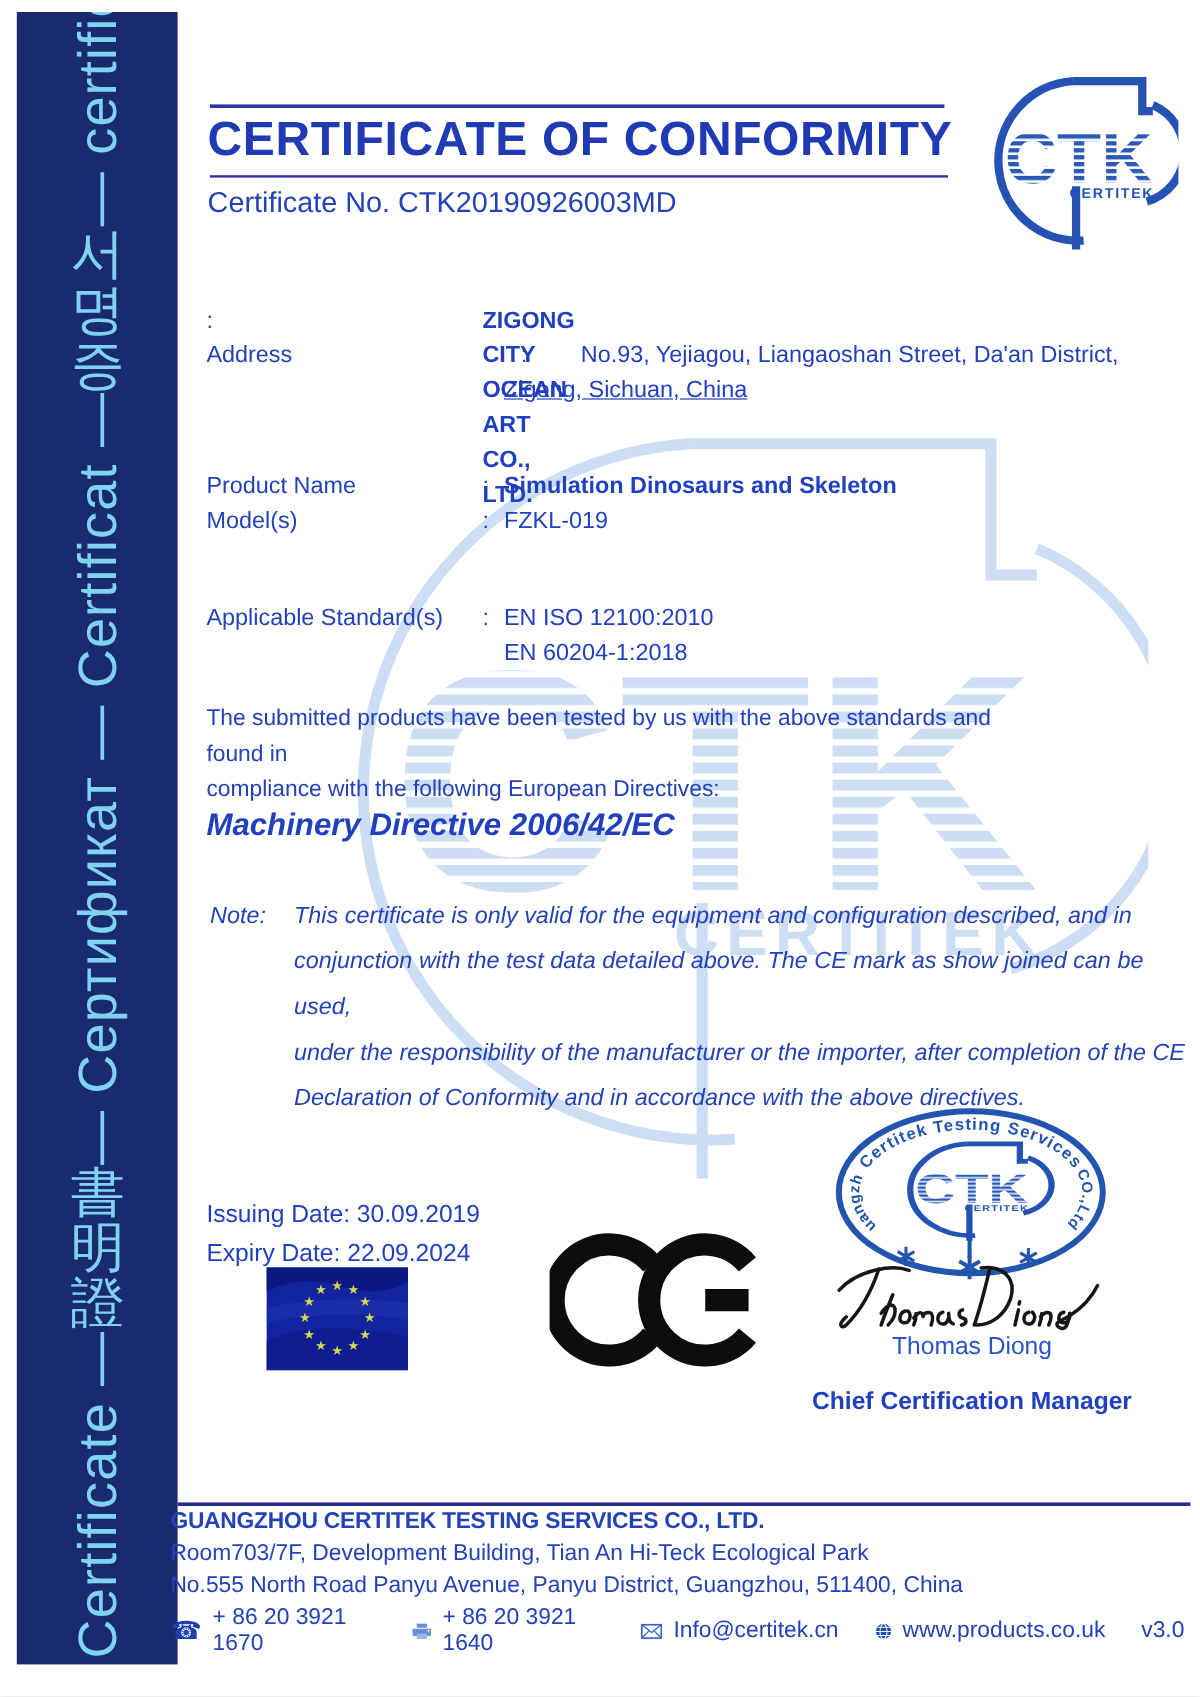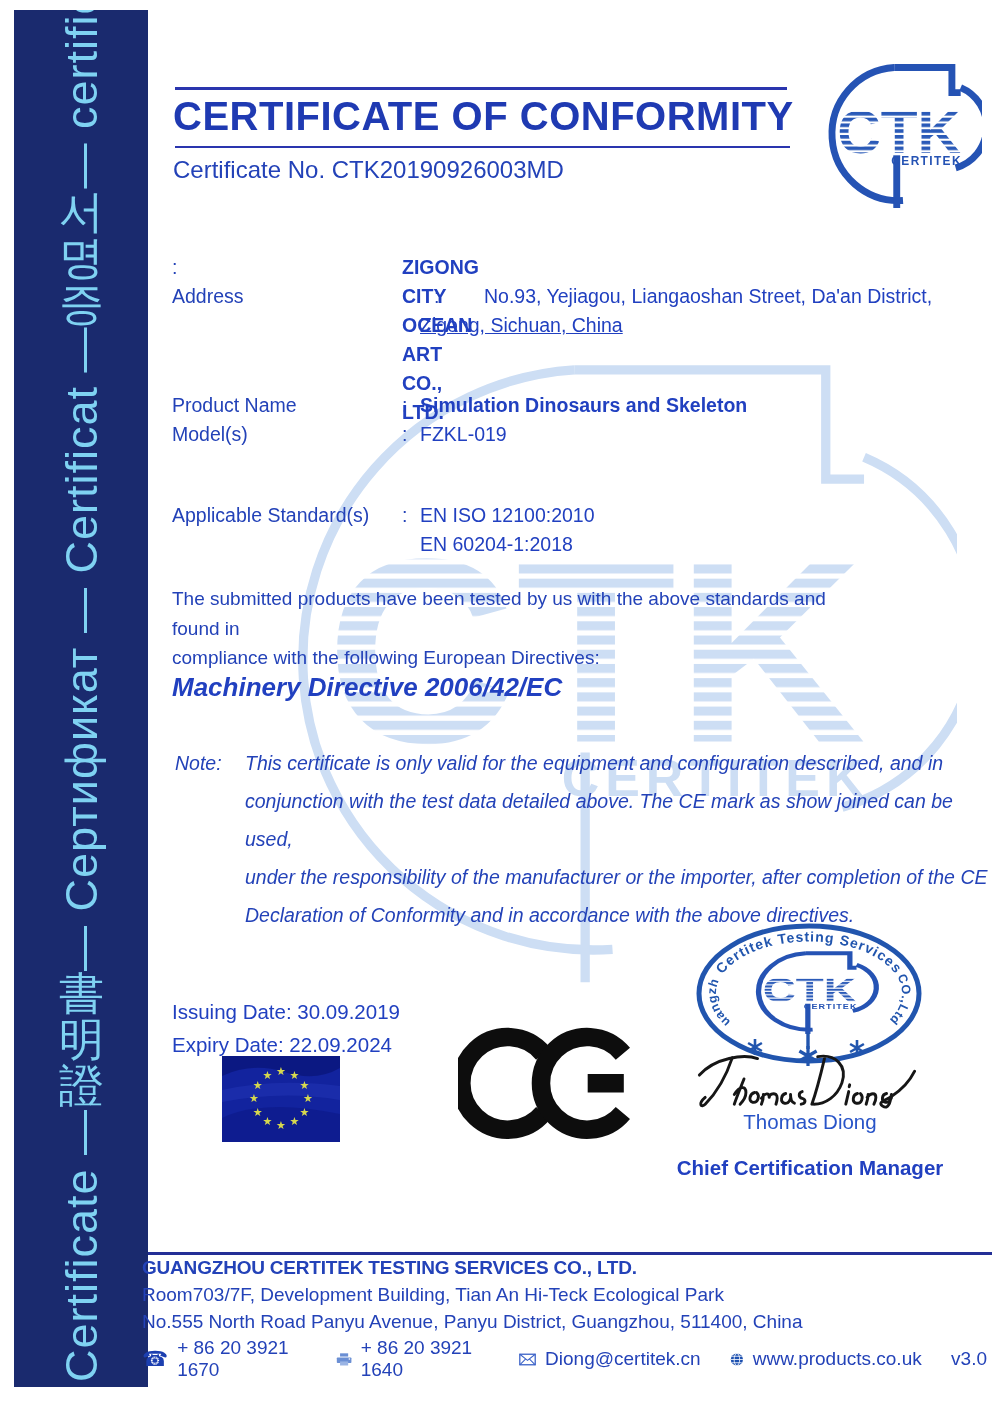--- a/index.html
+++ b/index.html
@@ -247,21 +247,21 @@
           <rect x="5" y="11" width="10" height="5" fill="#9ab4e4"></rect>
           <circle cx="16.5" cy="8" r="1" fill="#ffffff"></circle>
         </g>
       </svg>
       <span>+ 86 20 3921 1640</span>
       <span class="gap"></span>
       <svg class="icon-svg" width="21" height="15" viewBox="0 0 21 15" aria-hidden="true">
         <rect x="1" y="1" width="19" height="13" fill="none" stroke="#3b62c8" stroke-width="1.6"></rect>
         <path d="M1 1 L10.5 8.5 L20 1 M1 14 L8 7 M20 14 L13 7" fill="none" stroke="#3b62c8" stroke-width="1.3"></path>
       </svg>
-      <span>Diong@certitek.cn</span>
+      <span>Info@certitek.cn</span>
       <span class="gap"></span>
       <svg class="icon-svg" width="17" height="17" viewBox="0 0 17 17" aria-hidden="true">
         <circle cx="8.5" cy="8.5" r="7.5" fill="#1c50b0"></circle>
         <ellipse cx="8.5" cy="8.5" rx="3.4" ry="7.5" fill="none" stroke="#ffffff" stroke-width="1"></ellipse>
         <path d="M1 8.5 H 16 M2.5 4.5 H 14.5 M2.5 12.5 H 14.5" stroke="#ffffff" stroke-width="1" fill="none"></path>
       </svg>
       <span>www.products.co.uk</span>
       <span class="gap"></span>
       <span>v3.0</span>
     </div>

